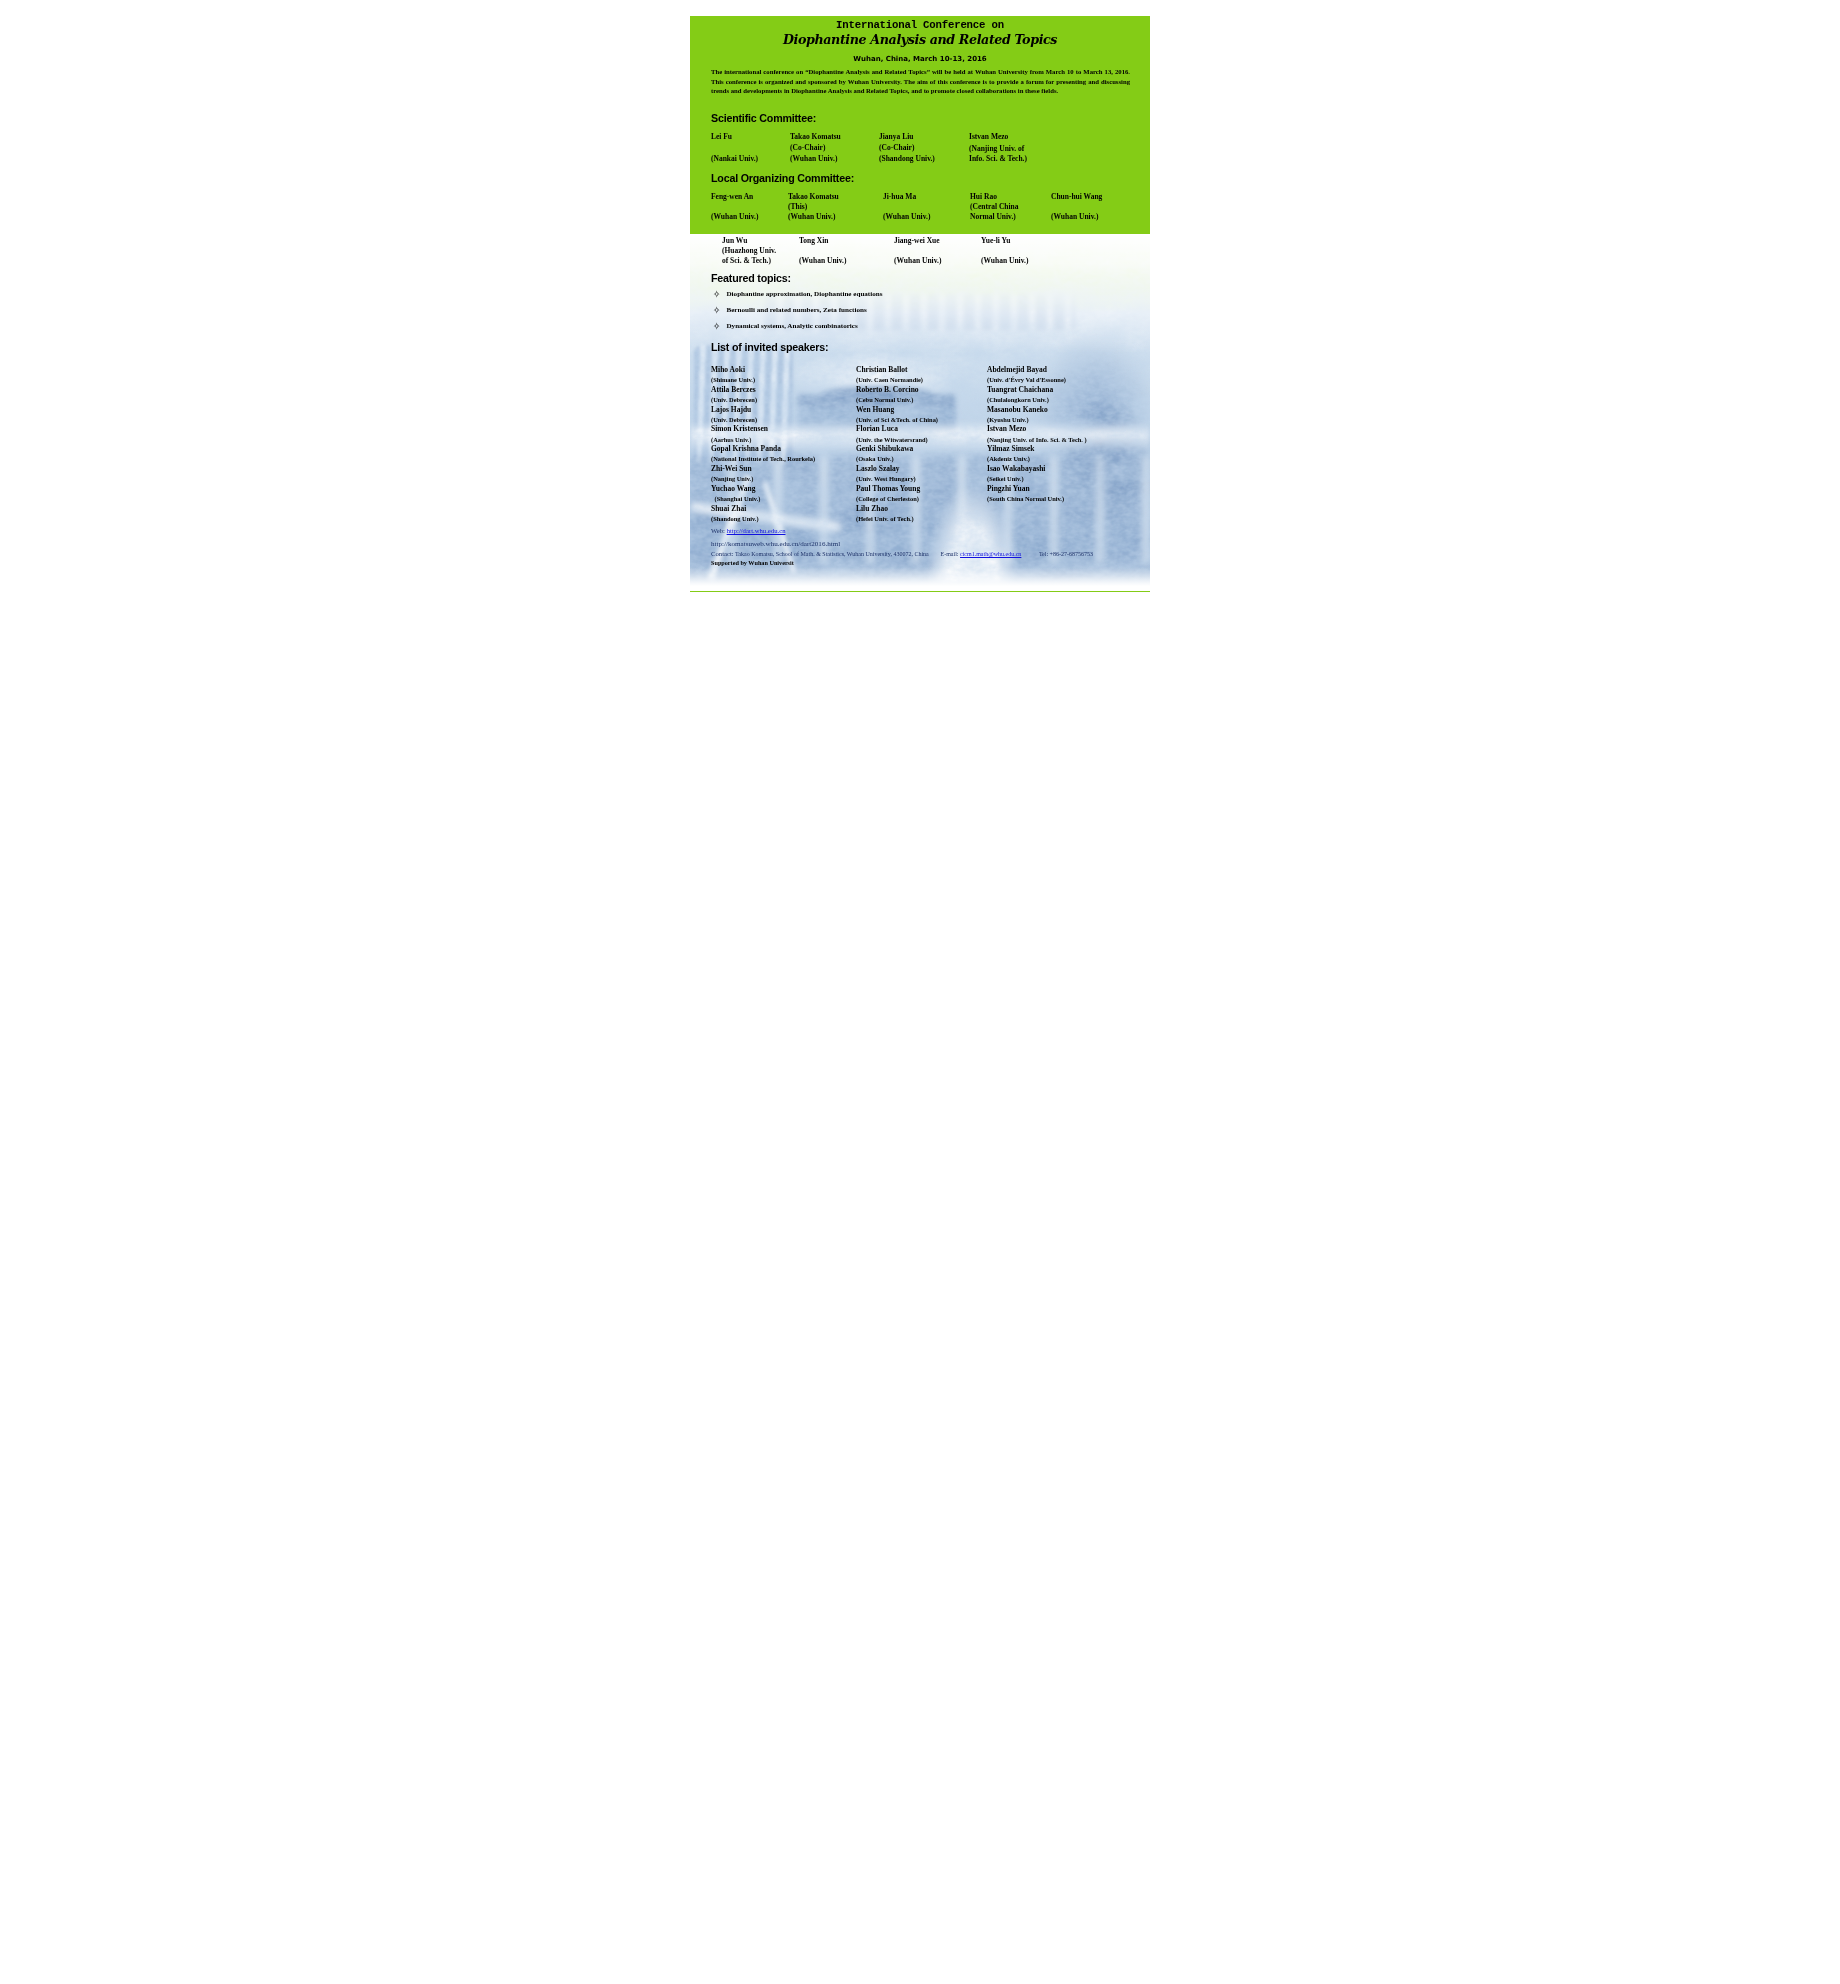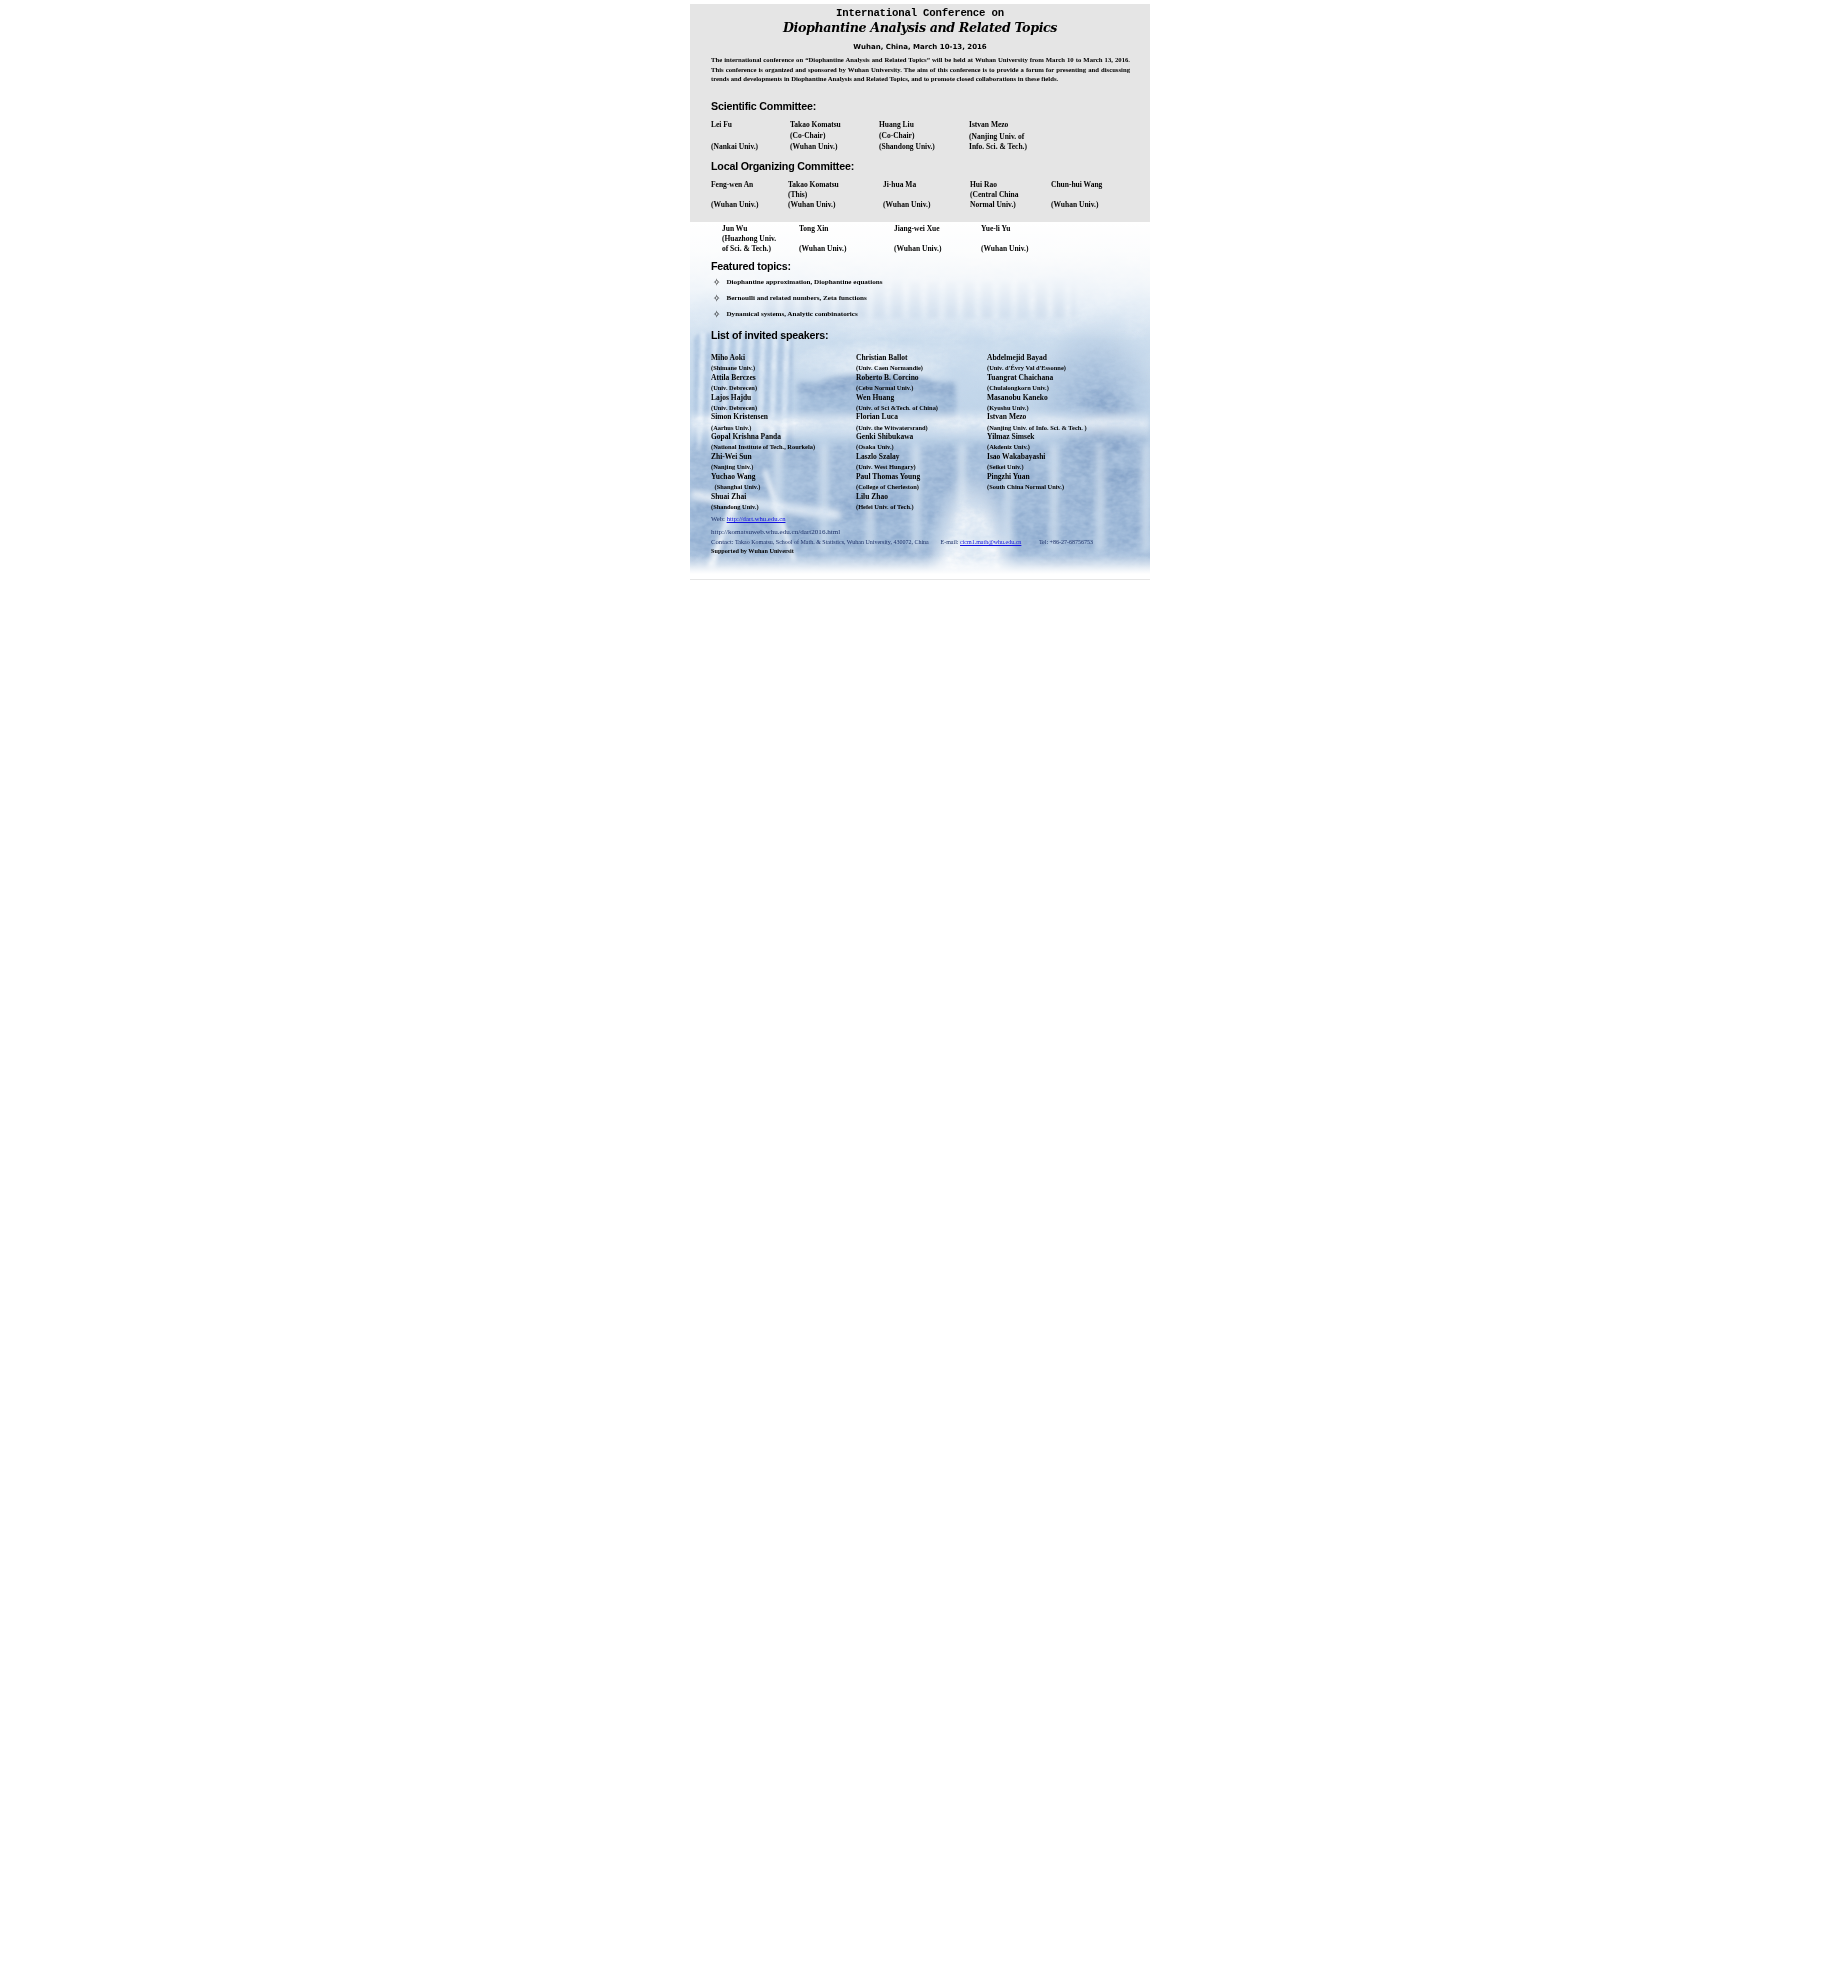--- a/index.html
+++ b/index.html
@@ -1,20 +1,20 @@
 <!DOCTYPE html>
 <html style="font-size:6.4px"><head>
 <meta charset="utf-8">
 <style>
   html,body{margin:0;padding:0;background:#ffffff;}
   .page{
     position:relative;
     width:460px;height:576px;
-    margin:4px auto;
-    background:#e5e5e5;
+    margin:16px auto;
+    background:#84cc16;
     overflow:hidden;
     font-family:"Liberation Serif", serif;
   }
   
   .photo{position:absolute;left:0;top:218px;width:460px;height:357px;z-index:0;overflow:hidden;}
   .ph{position:absolute;}
   .base{inset:0;left:0;top:0;width:100%;height:100%;
     background:linear-gradient(180deg, rgba(223,234,245,0) 0%, rgba(223,234,245,.5) 12%,
       #dbe7f3 22%, #cfdfee 38%, #bdd2e7 55%, #a7c0dc 72%, #92b0d3 88%, #a5bcd8 96%, #e8eef5 100%);}
   .win-band{top:60px;left:75px;width:310px;height:36px;
@@ -157,21 +157,21 @@
       <div class="person w0">
         <div>Lei Fu</div>
         <div>(Nankai Univ.)</div>
       </div>
       <div class="person w1">
         <div>Takao Komatsu</div>
         <div>(Co-Chair)</div>
         <div>(Wuhan Univ.)</div>
       </div>
       <div class="person w2">
-        <div>Huang Liu</div>
+        <div>Jianya Liu</div>
         <div>(Co-Chair)</div>
         <div>(Shandong Univ.)</div>
       </div>
       <div class="person w3">
         <div>Istvan Mezo</div>
         <div class="affil-narrow">(Nanjing Univ. of Info. Sci. &amp; Tech.)</div>
       </div>
     </div>
 
     <div class="abs h2 h-loc">Local Organizing Committee:</div>

